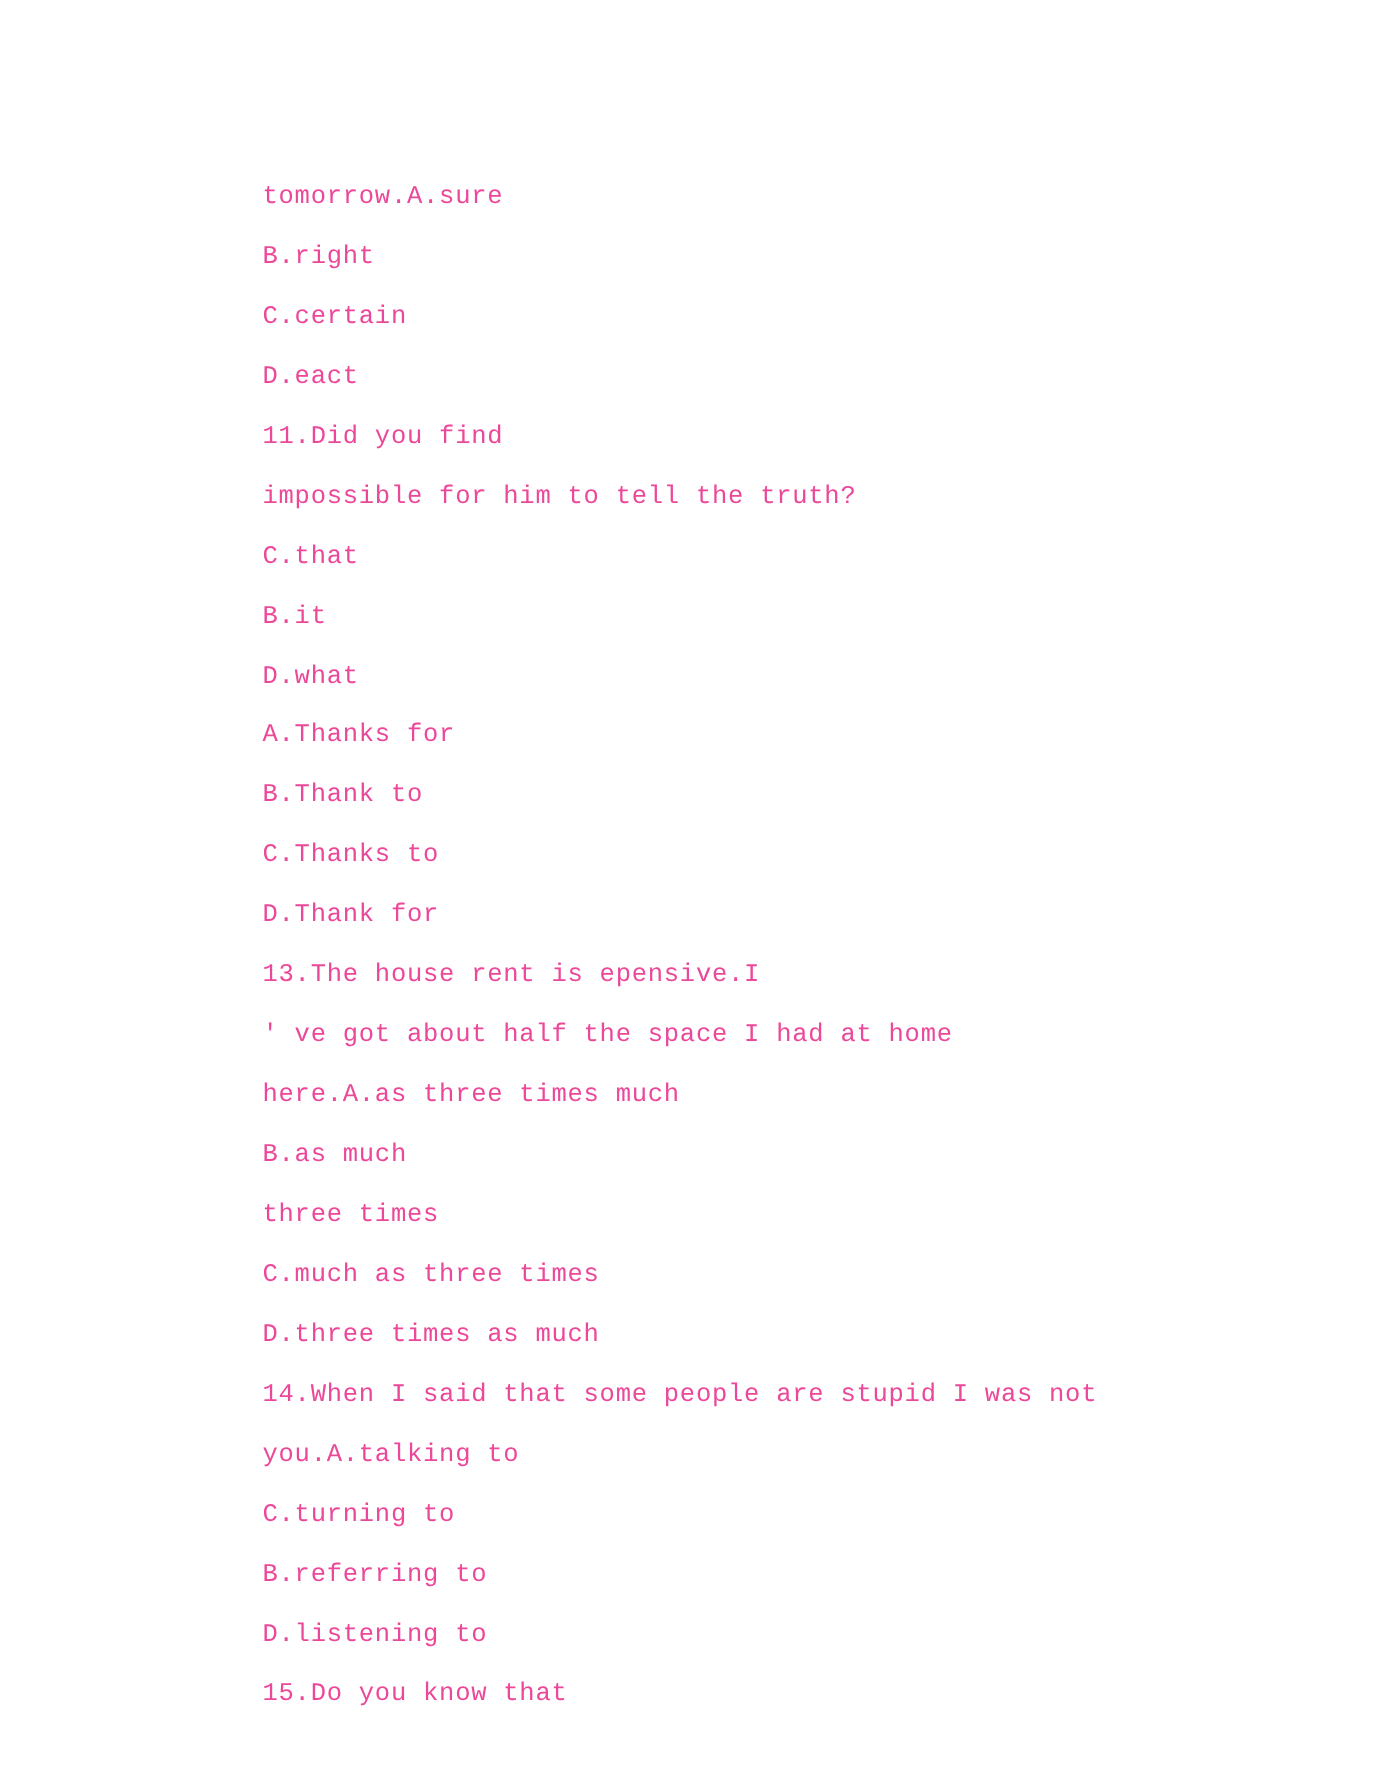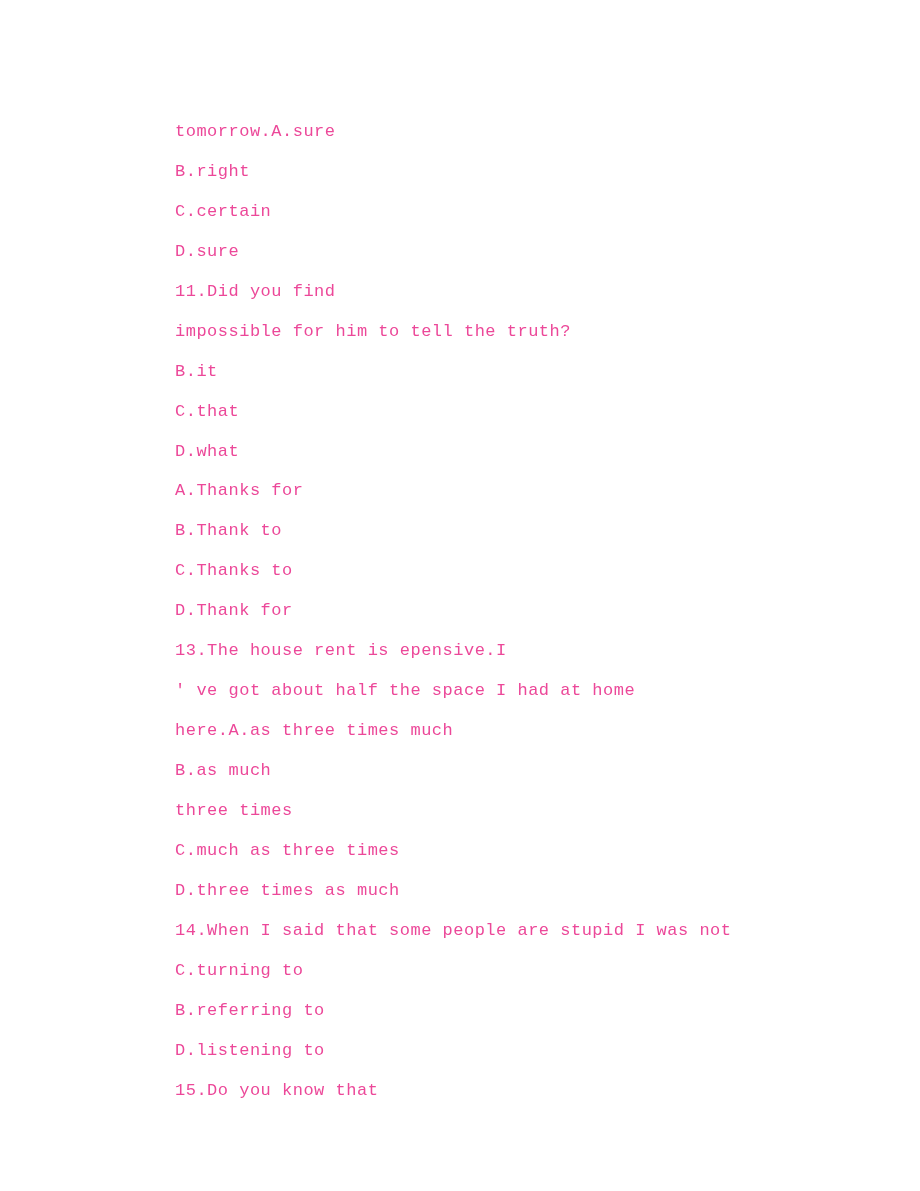--- a/index.html
+++ b/index.html
@@ -23,37 +23,38 @@
   }
 </style>
 </head>
 <body>
 
 <div class="page">
   <div>
     <div class="line">tomorrow.A.sure</div>
     <div class="line">B.right</div>
     <div class="line">C.certain</div>
-    <div class="line">D.sure</div>
+    <div class="line">D.eact</div>
     <div class="line">11.Did you find</div>
     <div class="line">impossible for him to tell the truth?</div>
+    <div class="line">C.that</div>
     <div class="line">B.it</div>
-    <div class="line">C.that</div>
     <div class="line">D.what</div>
     <div class="line">A.Thanks for</div>
     <div class="line">B.Thank to</div>
     <div class="line">C.Thanks to</div>
     <div class="line">D.Thank for</div>
     <div class="line">13.The house rent is epensive.I</div>
     <div class="line">' ve got about half the space I had at home</div>
     <div class="line">here.A.as three times much</div>
     <div class="line">B.as much</div>
     <div class="line">three times</div>
     <div class="line">C.much as three times</div>
     <div class="line">D.three times as much</div>
     <div class="line">14.When I said that some people are stupid I was not</div>
+    <div class="line">you.A.talking to</div>
     <div class="line">C.turning to</div>
     <div class="line">B.referring to</div>
     <div class="line">D.listening to</div>
     <div class="line">15.Do you know that</div>
   </div>
 
 </div>
 
 </body></html>

